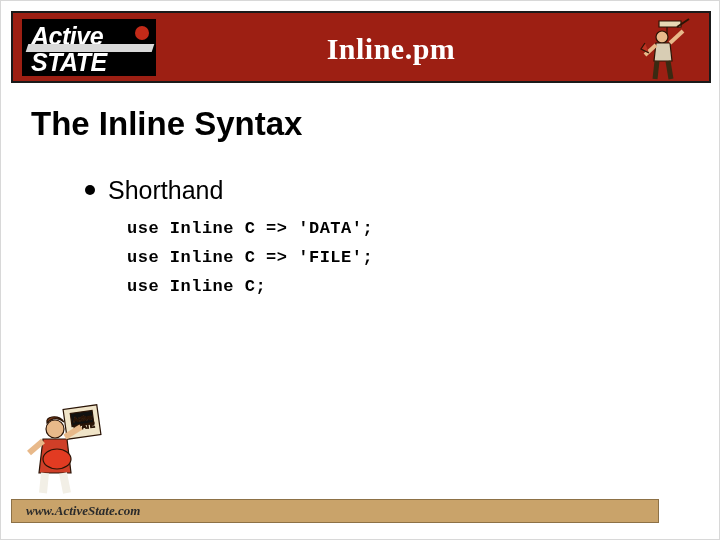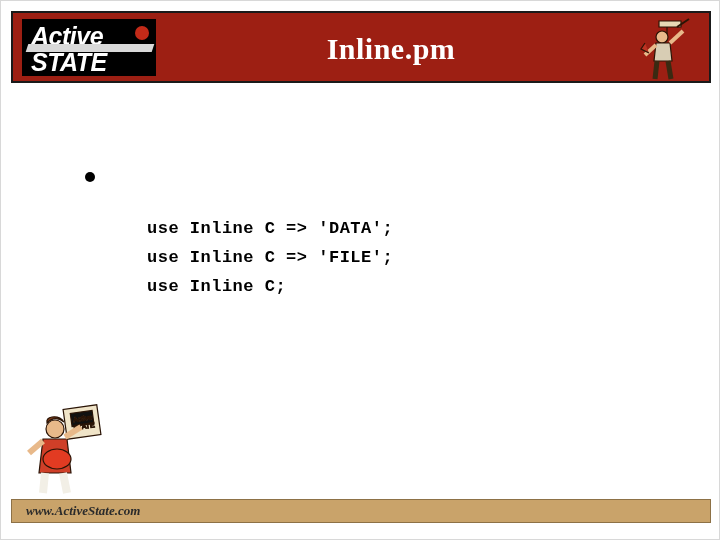--- a/index.html
+++ b/index.html
@@ -148,29 +148,28 @@
     position: absolute;
     left: 126px;
     top: 213px;
     font-family: "Liberation Mono", monospace;
     font-size: 17px;
     font-weight: bold;
     color: #000000;
     line-height: 29px;
     letter-spacing: 0.5px;
     white-space: pre;
-    margin-left: 20px;
   }
 
   
   .footer-band {
     position: absolute;
     left: 10px;
     bottom: 16px;
-    width: 700px;
+    width: 648px;
     height: 24px;
     background: #c9a36a;
     border: 1px solid #8d7146;
     box-sizing: border-box;
   }
   .footer-url {
     position: absolute;
     left: 14px;
     top: 3px;
     font-family: "Liberation Serif", serif;
@@ -213,23 +212,25 @@
           <path d="M19 30 L8 40" stroke="#e8b98a" stroke-width="4"></path>
           <path d="M20 46 L18 64" stroke="#3a2a12" stroke-width="5"></path>
           <path d="M31 46 L34 64" stroke="#3a2a12" stroke-width="5"></path>
           <path d="M12 38 L4 34 L8 28" fill="#bb3322" stroke="#2a1406"></path>
           <path d="M40 12 L52 4" stroke="#2a1406" stroke-width="2"></path>
         </g>
       </svg>
     </span>
   </div>
 
+  <div class="slide-heading">The Inline Syntax</div>
 
   <div class="bullet-row">
     <span class="bullet-dot"></span>
+    <span class="bullet-text">Shorthand</span>
   </div>
 
   <div class="code-block">use Inline C =&gt; 'DATA';
 use Inline C =&gt; 'FILE';
 use Inline C;</div>
 
   <span class="footer-mascot">
     <svg width="96" height="92" viewBox="0 0 96 92" xmlns="http://www.w3.org/2000/svg">
       <g stroke="#2a1406" stroke-width="1.2">
         <rect x="46" y="4" width="34" height="30" fill="#f0e4c8" transform="rotate(-8 63 19)"></rect>

